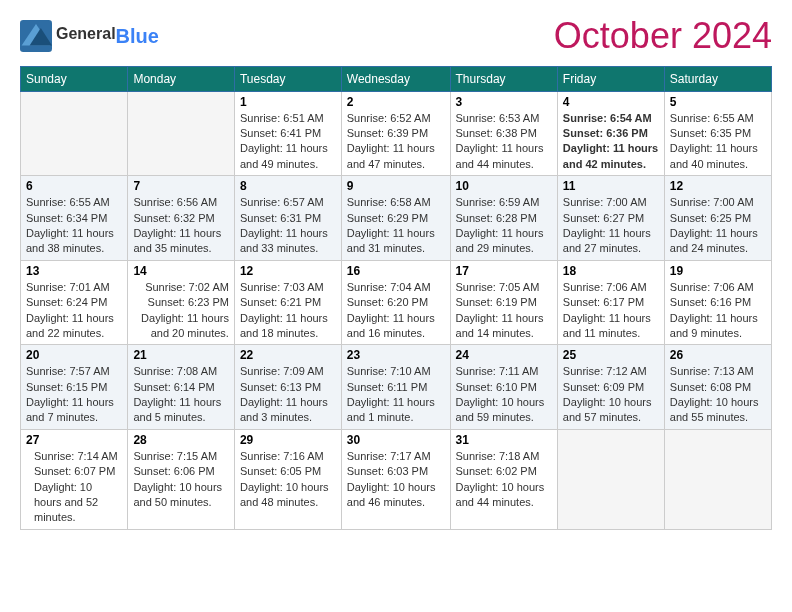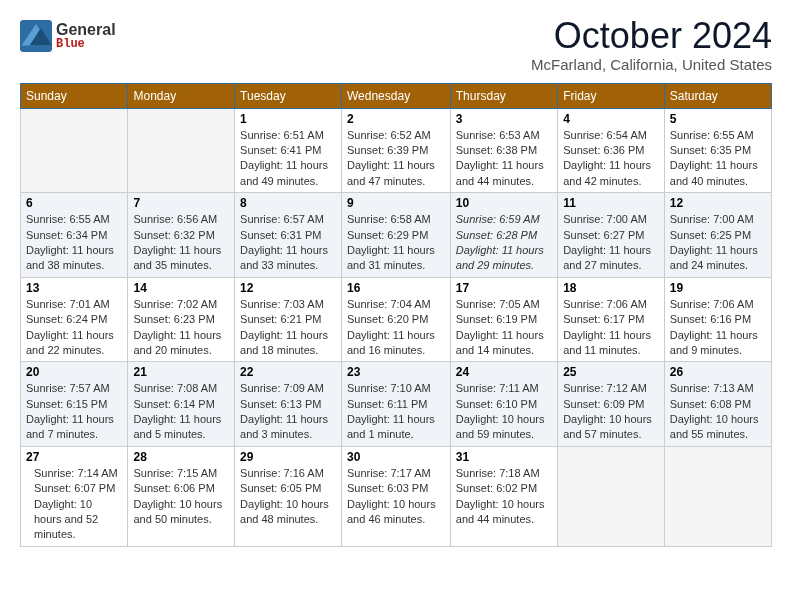--- a/index.html
+++ b/index.html
@@ -22,59 +22,58 @@
       justify-content: space-between;
       margin-bottom: 10px;
     }
     .logo {
       display: flex;
       align-items: center;
       margin-top: 4px;
     }
     .logo-text {
       display: flex;
-      flex-direction: column;
+      flex-direction: row;
       line-height: 1.1;
     }
     .logo-general {
       font-size: 16px;
       font-weight: bold;
       color: #333;
     }
     .logo-blue {
-      font-size: 12px;
+      font-size: 20px;
       font-weight: bold;
-      color: #b91c1c;
-      font-family: Liberation Mono, monospace;
+      color: #3b82f6;
     }
     .logo-icon {
       width: 32px;
       height: 32px;
       margin-right: 4px;
     }
     .title-block {
       text-align: right;
     }
     .cal-title {
       font-size: 36px;
-      color: #0f172a;
+      color: #be185d;
       font-weight: normal;
       line-height: 1.1;
     }
     .cal-subtitle {
       font-size: 15px;
       color: #555;
     }
     table {
       width: 100%;
       border-collapse: collapse;
       font-size: 10.5px;
     }
     th {
-      background: #a16207;
+      background: #0f766e;
       color: #fff;
       text-align: left;
       padding: 5px 5px;
       font-size: 12px;
       font-weight: normal;
       border: 1px solid #2e6da4;
     }
     td {
       border: 1px solid #ccc;
       vertical-align: top;
@@ -115,21 +114,20 @@
         <polygon points="26,10 40,32 12,32" fill="#1a4f7a"></polygon>
         <rect x="0" y="0" width="40" height="40" rx="4" fill="none"></rect>
       </svg>
       <div class="logo-text">
         <span class="logo-general">General</span>
         <span class="logo-blue">Blue</span>
       </div>
     </div>
     <div class="title-block">
       <div class="cal-title">October 2024</div>
-      <div class="cal-subtitle">McFarland, California, United States</div>
     </div>
   </div>
 
   <table>
     <thead>
       <tr>
       <th>Sunday</th>
           <th>Monday</th>
           <th>Tuesday</th>
           <th>Wednesday</th>
@@ -155,21 +153,21 @@
 Daylight: 11 hours and 47 minutes.</div>
           </td>
           <td>
             <div class="day-num">3</div>
             <div class="day-info" style="white-space: pre-line;">Sunrise: 6:53 AM
 Sunset: 6:38 PM
 Daylight: 11 hours and 44 minutes.</div>
           </td>
           <td>
             <div class="day-num">4</div>
-            <div class="day-info" style="white-space: pre-line;">Sunrise: 6:54 AM
+            <div class="day-info" style="white-space: pre-line; font-weight: bold;">Sunrise: 6:54 AM
 Sunset: 6:36 PM
 Daylight: 11 hours and 42 minutes.</div>
           </td>
           <td>
             <div class="day-num">5</div>
             <div class="day-info" style="white-space: pre-line;">Sunrise: 6:55 AM
 Sunset: 6:35 PM
 Daylight: 11 hours and 40 minutes.</div>
           </td>
         </tr>
@@ -193,21 +191,21 @@
 Daylight: 11 hours and 33 minutes.</div>
           </td>
           <td>
             <div class="day-num">9</div>
             <div class="day-info" style="white-space: pre-line;">Sunrise: 6:58 AM
 Sunset: 6:29 PM
 Daylight: 11 hours and 31 minutes.</div>
           </td>
           <td>
             <div class="day-num">10</div>
-            <div class="day-info" style="white-space: pre-line; font-style: italic;">Sunrise: 6:59 AM
+            <div class="day-info" style="white-space: pre-line;">Sunrise: 6:59 AM
 Sunset: 6:28 PM
 Daylight: 11 hours and 29 minutes.</div>
           </td>
           <td>
             <div class="day-num">11</div>
             <div class="day-info" style="white-space: pre-line;">Sunrise: 7:00 AM
 Sunset: 6:27 PM
 Daylight: 11 hours and 27 minutes.</div>
           </td>
           <td>
@@ -219,21 +217,21 @@
         </tr>
         <tr>
           <td>
             <div class="day-num">13</div>
             <div class="day-info" style="white-space: pre-line;">Sunrise: 7:01 AM
 Sunset: 6:24 PM
 Daylight: 11 hours and 22 minutes.</div>
           </td>
           <td>
             <div class="day-num">14</div>
-            <div class="day-info" style="white-space: pre-line;">Sunrise: 7:02 AM
+            <div class="day-info" style="white-space: pre-line; text-align: right;">Sunrise: 7:02 AM
 Sunset: 6:23 PM
 Daylight: 11 hours and 20 minutes.</div>
           </td>
           <td>
             <div class="day-num">12</div>
             <div class="day-info" style="white-space: pre-line;">Sunrise: 7:03 AM
 Sunset: 6:21 PM
 Daylight: 11 hours and 18 minutes.</div>
           </td>
           <td>

